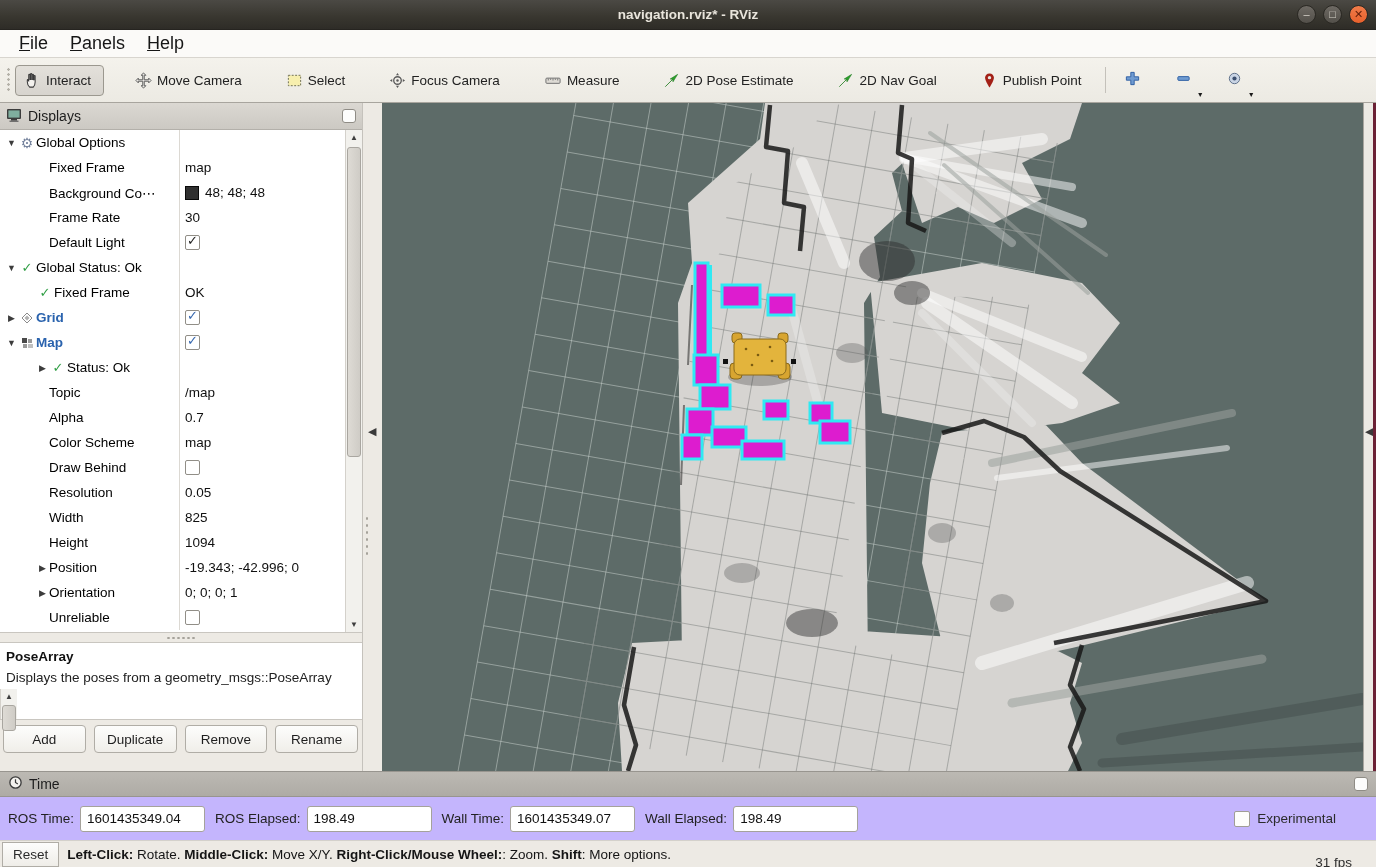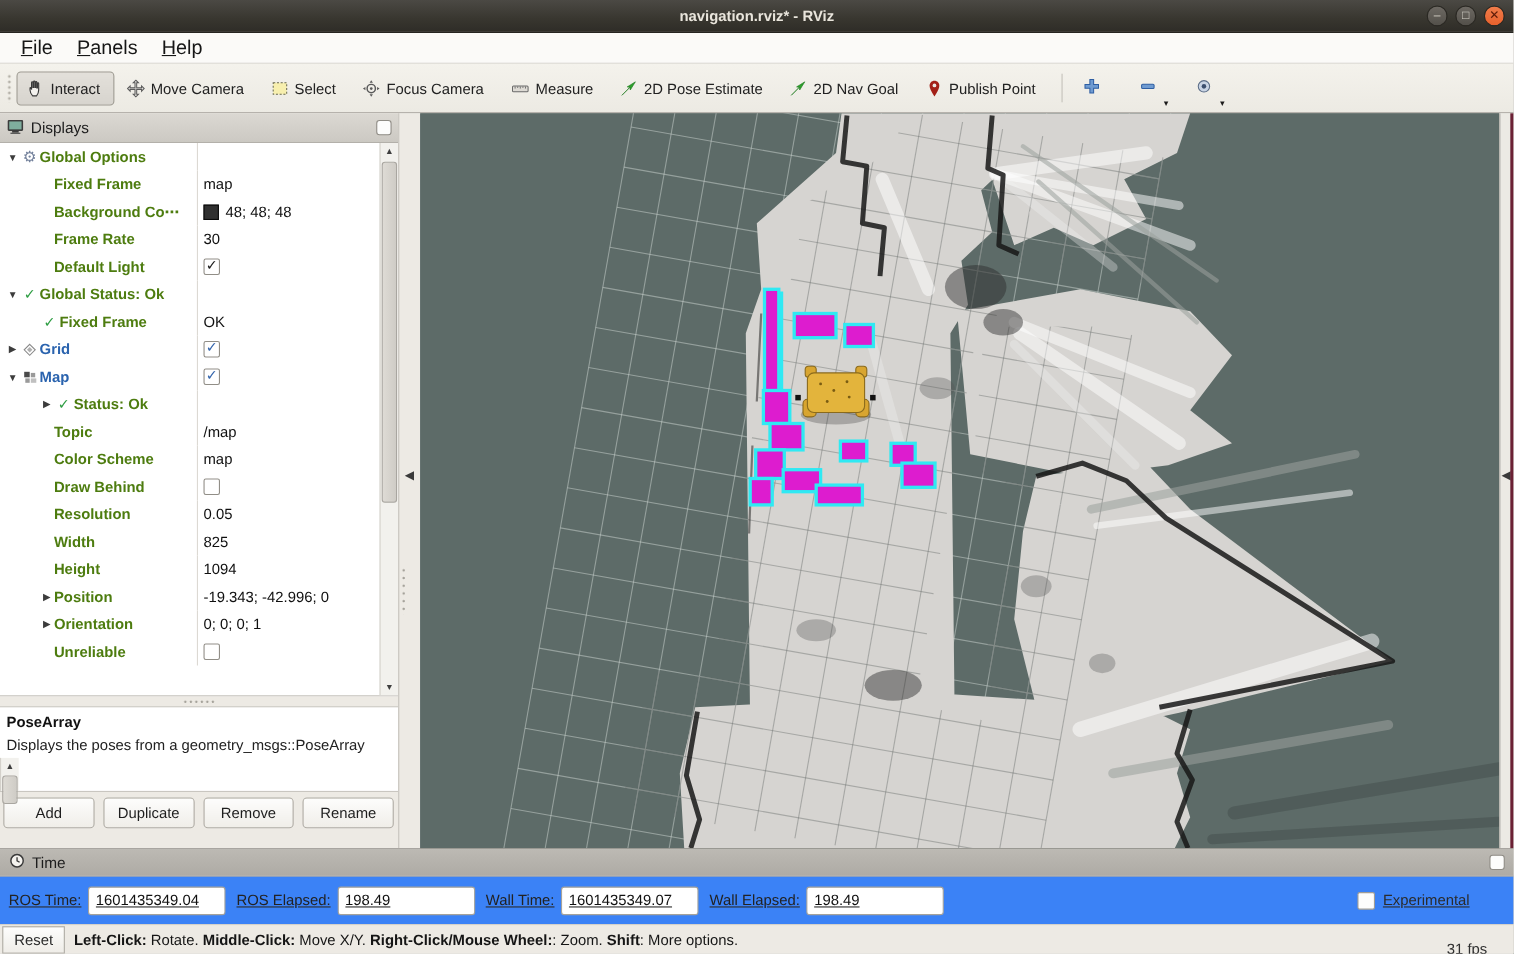--- a/index.html
+++ b/index.html
@@ -51,21 +51,21 @@
   .tree { flex:1; }
   .trow { height:25px; display:flex; align-items:center; }
   .cell-name { width:180px; height:25px; display:flex; align-items:center;
     border-right:1px solid #dcd9d3; overflow:hidden; }
   .cell-val { flex:1; padding-left:5px; display:flex; align-items:center; gap:6px; color:#101010;}
   .arrow { width:13px; font-size:9px; color:#3c3c3c; text-align:center; flex:0 0 13px;}
   .arrow.empty { visibility:hidden; }
   .ticon { width:18px; flex:0 0 18px; text-align:center; display:flex; align-items:center; justify-content:center;}
   .ti-gear { color:#74829c; font-size:14px; }
   .ti-check { color:var(--status_green); font-weight:bold; font-size:13px; }
-  .tlabel-name { color:#4d7c0f; white-space:nowrap;font-weight:bold; }
+  .tlabel-name { color:#000000; white-space:nowrap; }
   .tlabel-name.display { color:var(--display_blue); font-weight:bold; }
   .cb { width:15px; height:15px; background:#fff; border:1px solid #918e87; border-radius:2px;
     position:relative; }
   .cb .mark { position:absolute; left:1px; top:-3px; font-size:13px; font-weight:bold; }
   .cb .mark.blue { color:#3566ad; } .cb .mark.dark { color:#1c1c1c; }
   .swatch { width:14px; height:14px; background:#303030; border:1px solid #090909; }
 
   .vscroll { width:17px; background:#f2f1ed; border-left:1px solid #d4d1cb;
     display:flex; flex-direction:column; align-items:center; }
   .sc-arrow { font-size:8px; color:#3e3e3e; height:15px; line-height:15px; width:100%; text-align:center;}
@@ -116,21 +116,21 @@
   .cm { fill:var(--costmap_magenta); stroke:var(--costmap_cyan); stroke-width:3; }
   .cmx { fill:var(--costmap_cyan); }
   .rb-body { fill:var(--robot_yellow); stroke:#8a6a1c; stroke-width:1;}
   .rb-foot { fill:#d8a530; stroke:#8a6a1c; stroke-width:1;}
 
   
   .time-header { height:26px; background:linear-gradient(#bcb9b3,#aeaba5);
     border-top:1px solid #98958f; border-bottom:1px solid #98958f;
     display:flex; align-items:center; gap:6px; padding:0 8px; }
   .time-header .ph-title { font-size:14px; color:#1d1d1d; flex:1;}
-  .time-fields { height:43px; background:#3b82f6; display:flex; align-items:center; padding-left:8px;text-decoration:underline;}
+  .time-fields { height:43px; background:#c4b5fd; display:flex; align-items:center; padding-left:8px;}
   .tf-group { display:flex; align-items:center; margin-right:10px; }
   .tf-label { margin-right:6px; color:#222; white-space:nowrap; }
   .tf-input { width:125px; height:26px; border:1px solid #a5a29b; border-radius:3px;
     background:#fff; padding:0 6px; font-size:13.5px; color:#111;
     font-family:"Liberation Sans","DejaVu Sans",sans-serif;}
   .exp-group { margin-left:auto; margin-right:40px; display:flex; align-items:center; gap:7px;}
   .exp-cb { width:16px; height:16px; background:#fdfdfc; border:1px solid #a09d96; border-radius:2px;}
 
   
   .statusbar { height:27px; background:#edeae4; display:flex; align-items:center; padding-left:2px;
@@ -154,21 +154,21 @@
 </div>
 
 <div class="menubar" id="menubar">
     <div class="menu-item">File</div>
     <div class="menu-item">Panels</div>
     <div class="menu-item">Help</div>
   </div>
 
 <div class="toolbar">
   <div class="grip"></div>
-  <div style="display:flex;align-items:center;gap:2px;" id="toolbar-tools">
+  <div style="display:flex;align-items:center;gap:22px;" id="toolbar-tools">
       <div class="tool active">
         <svg width="17" height="17" viewBox="0 0 18 18">
           <path d="M6 16 C4.5 14.5 3.5 12.5 3.5 10.5 L3.5 8.5 C3.5 7.9 4.4 7.9 4.5 8.5 L5 10 L5 3.2 C5 2.3 6.3 2.3 6.3 3.2 L6.3 8 L6.9 8 L6.9 2.4 C6.9 1.5 8.2 1.5 8.2 2.4 L8.2 8 L8.8 8 L8.8 3 C8.8 2.1 10 2.1 10 3 L10 8.3 L10.6 8.3 L10.6 4.2 C10.6 3.4 11.8 3.4 11.8 4.2 L11.8 10.5 C11.8 13 11 14.8 9.8 16 Z" fill="#f4f2ee" stroke="#3a3a3a" stroke-width="1.1"></path>
         </svg>
         <span class="tlabel">Interact</span>
       </div>
       <div class="tool">
         <svg width="17" height="17" viewBox="0 0 18 18">
           <path d="M9 1 L11.5 3.5 L9.8 3.5 L9.8 8.2 L14.5 8.2 L14.5 6.5 L17 9 L14.5 11.5 L14.5 9.8 L9.8 9.8 L9.8 14.5 L11.5 14.5 L9 17 L6.5 14.5 L8.2 14.5 L8.2 9.8 L3.5 9.8 L3.5 11.5 L1 9 L3.5 6.5 L3.5 8.2 L8.2 8.2 L8.2 3.5 L6.5 3.5 Z" fill="#e8e6e2" stroke="#5a5a5a" stroke-width="1"></path>
         </svg>
@@ -364,20 +364,29 @@
             </div>
             <div class="cell-val"></div>
           </div>
           <div class="trow">
             <div class="cell-name" style="padding-left: 36px;">
               <span class="arrow empty">▶</span>
               <span class="tlabel-name">Topic</span>
             </div>
             <div class="cell-val">
               <span>/map</span>
+            </div>
+          </div>
+          <div class="trow">
+            <div class="cell-name" style="padding-left: 36px;">
+              <span class="arrow empty">▶</span>
+              <span class="tlabel-name">Alpha</span>
+            </div>
+            <div class="cell-val">
+              <span>0.7</span>
             </div>
           </div>
           <div class="trow">
             <div class="cell-name" style="padding-left: 36px;">
               <span class="arrow empty">▶</span>
               <span class="tlabel-name">Color Scheme</span>
             </div>
             <div class="cell-val">
               <span>map</span>
             </div>

